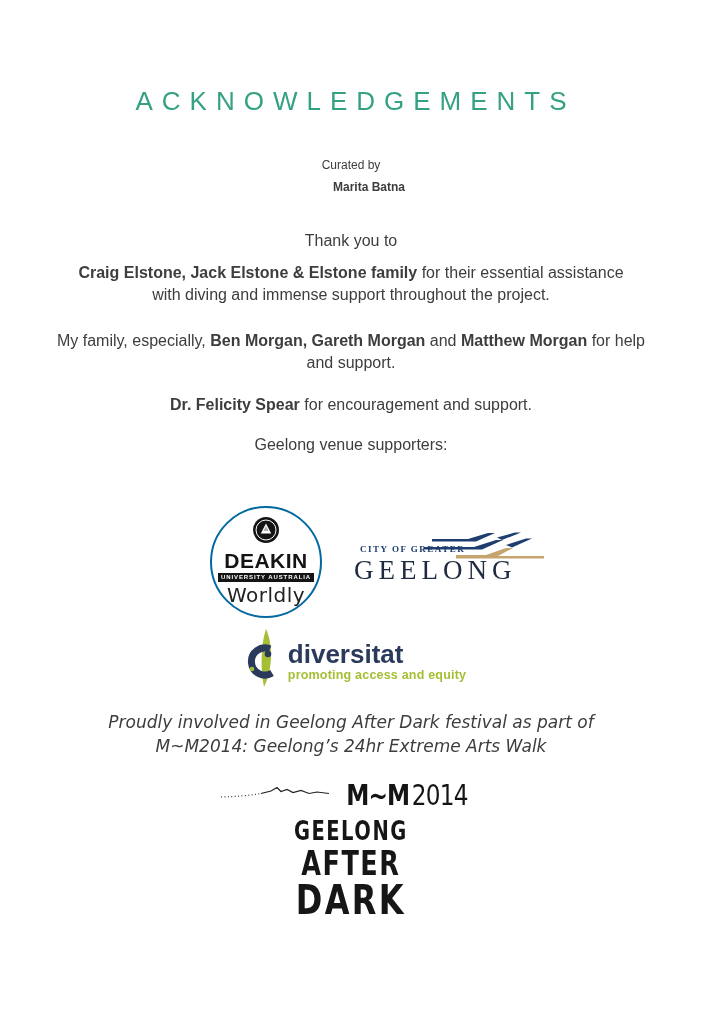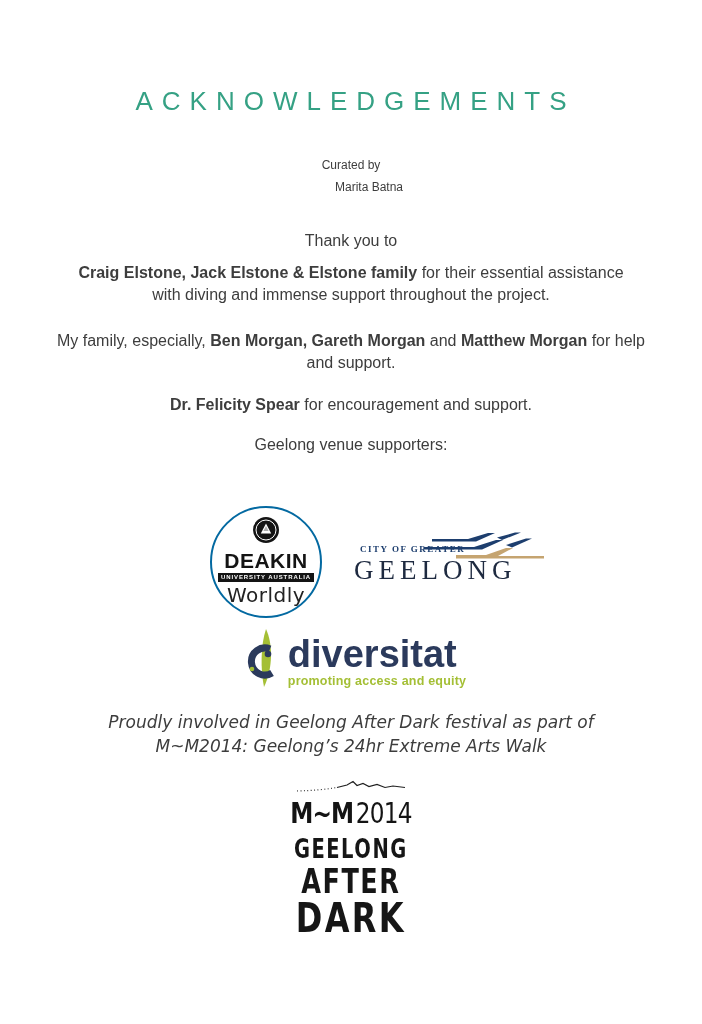--- a/index.html
+++ b/index.html
@@ -7,21 +7,21 @@
     width:702px; height:1024px; margin:0 auto; background:#fff; overflow:hidden;
     display:flex; flex-direction:column; align-items:center;
     font-family:"Liberation Sans","DejaVu Sans",sans-serif; color:#3d3d3d;
   }
   .title {
     margin:88px 8px 0; padding-left:9px;
     font-size:26px; font-weight:400; letter-spacing:9px;
     color:#35a184; text-align:left; line-height:1;
   }
   .curated { margin-top:40px; font-size:12px; line-height:22px; text-align:center; }
-  .curated .name { display:block; font-weight:400;margin-left:36px; }
+  .curated .name { display:block; font-weight:700;margin-left:36px; }
   .thank { margin:20px 0 0; font-size:16px; line-height:22px; text-align:center; }
   .para { margin:0; font-size:16px; line-height:22px; text-align:center; }
   .para strong { font-weight:700; }
   .m-elstone { margin-top:10px; max-width:575px; }
   .m-jackman { margin-top:16px; }
   .m-family { margin-top:24px; max-width:592px; }
   .m-spear { margin-top:20px; }
   .m-lafornara { margin-top:18px; }
   .m-supporters { margin-top:18px; }
 
@@ -39,27 +39,27 @@
 
   
   .geelong { position:relative; width:190px; height:62px; }
   .geelong-waves { position:absolute; top:0; right:0; }
   .geelong-small { position:absolute; left:6px; top:13px; font-family:"Liberation Serif",serif; font-size:9px; font-weight:700; letter-spacing:1.5px; color:#1d3e6e; white-space:nowrap; }
   .geelong-large { position:absolute; left:0; top:26px; font-family:"Liberation Serif",serif; font-size:27px; letter-spacing:5px; color:#1e2a40; line-height:1; white-space:nowrap; }
 
   
   .diversitat { display:flex; align-items:center; margin-top:10px; }
   .div-text { margin-left:6px; }
-  .div-name { font-size:38px; font-weight:700; color:#2b3a5c; line-height:1; }
+  .div-name { font-size:26px; font-weight:700; color:#2b3a5c; line-height:1; }
   .div-tag { font-size:12.5px; font-weight:700; color:#a4bf35; margin-top:1px; letter-spacing:.2px; }
 
   .festival { margin-top:16px; font-style:italic; font-size:17px; line-height:24px; text-align:center; font-family:"DejaVu Sans",sans-serif; color:#3d3d3d; }
 
   
-  .mm { margin-top:22px; display:flex; flex-direction:column; align-items:center; }
+  .mm { margin-top:22px; display:flex; flex-direction:row; align-items:center; }
   .mm-text { line-height:1; margin-top:1px; color:#141414; transform:scaleX(.8); white-space:nowrap; }
   .mm-bold { font-family:"DejaVu Sans",sans-serif; font-weight:700; font-size:29px; letter-spacing:-1px; }
   .mm-year { font-family:"DejaVu Sans",sans-serif; font-weight:400; font-size:29px; letter-spacing:-1px; margin-left:3px; }
 
   
   .gad { margin-top:8px; text-align:center; color:#161616; font-family:"DejaVu Sans",sans-serif; font-weight:700; }
   .gad-1 { font-size:26px; letter-spacing:2px; line-height:1; transform:scaleX(.75); }
   .gad-2 { font-size:34px; letter-spacing:2px; line-height:.95; margin-top:3px; transform:scaleX(.75); }
   .gad-3 { font-size:40px; letter-spacing:3px; line-height:.95; margin-top:2px; transform:scaleX(.8); }
 </style>

